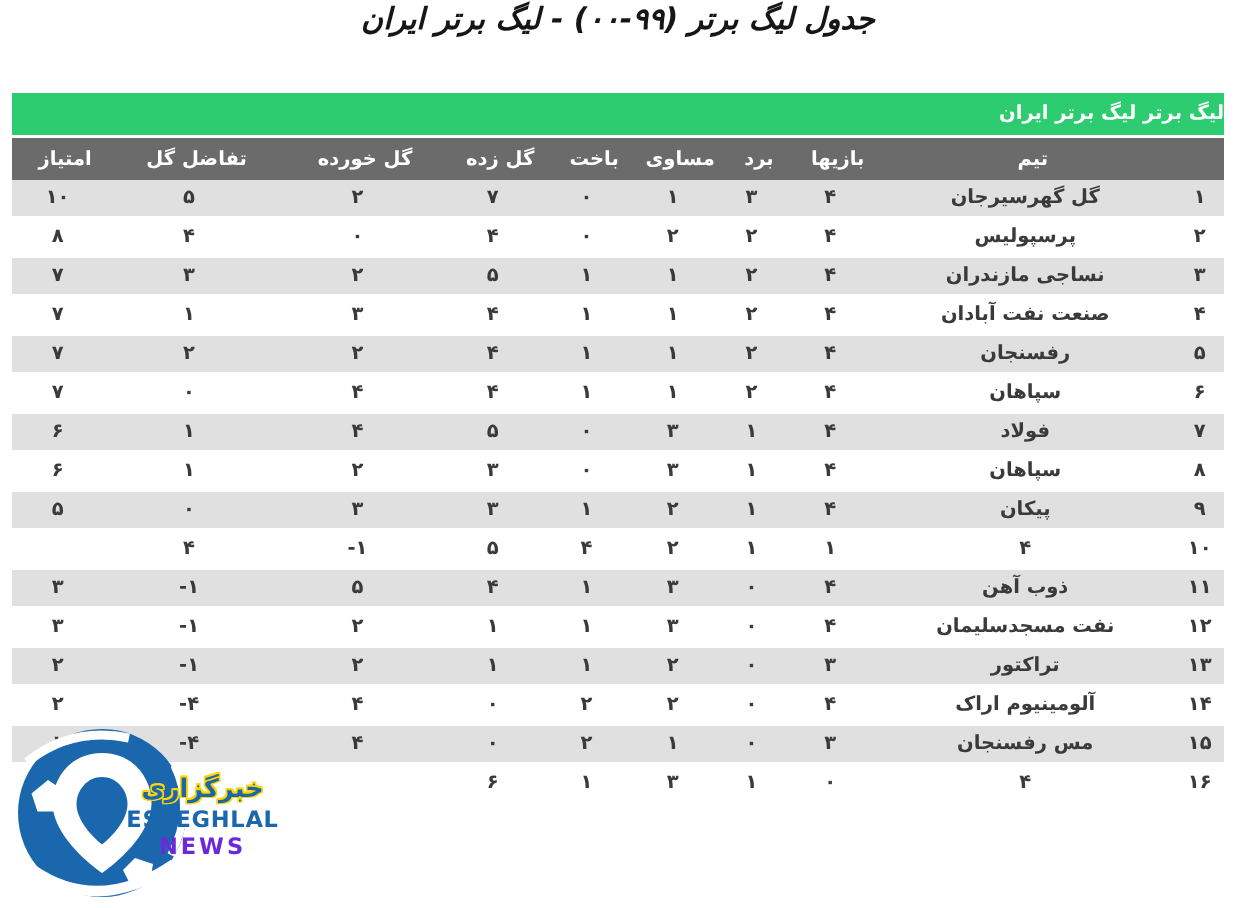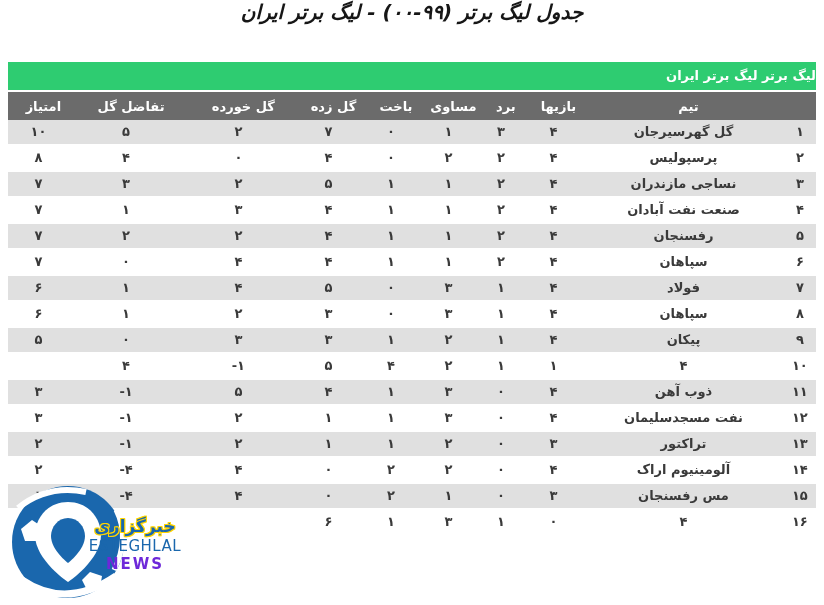--- a/index.html
+++ b/index.html
@@ -41,21 +41,21 @@
   .logo svg{position:absolute;left:0;top:0;}
   .logo-text{
     position:absolute;left:76px;top:34px;width:110px;text-align:center;direction:rtl;
   }
   .logo-agency{
     display:block;font-size:17px;font-weight:bold;color:#1a67ad;line-height:24px;
     text-shadow:1px 0 #ffd500,-1px 0 #ffd500,0 1px #ffd500,0 -1px #ffd500,
                 1px 1px #ffd500,-1px -1px #ffd500,1px -1px #ffd500,-1px 1px #ffd500;
   }
   .logo-esteghlal{
-    display:block;font-size:15px;font-weight:normal;color:#1a67ad;line-height:17px;
+    display:block;font-size:15px;font-weight:bold;color:#1a67ad;line-height:17px;
     letter-spacing:0.5px;direction:ltr;
   }
   .logo-news{
     display:block;font-size:15px;font-weight:bold;color:#6d28d9;line-height:18px;
     letter-spacing:2px;direction:ltr;
   }
 </style>
 </head>
 <body>
 

